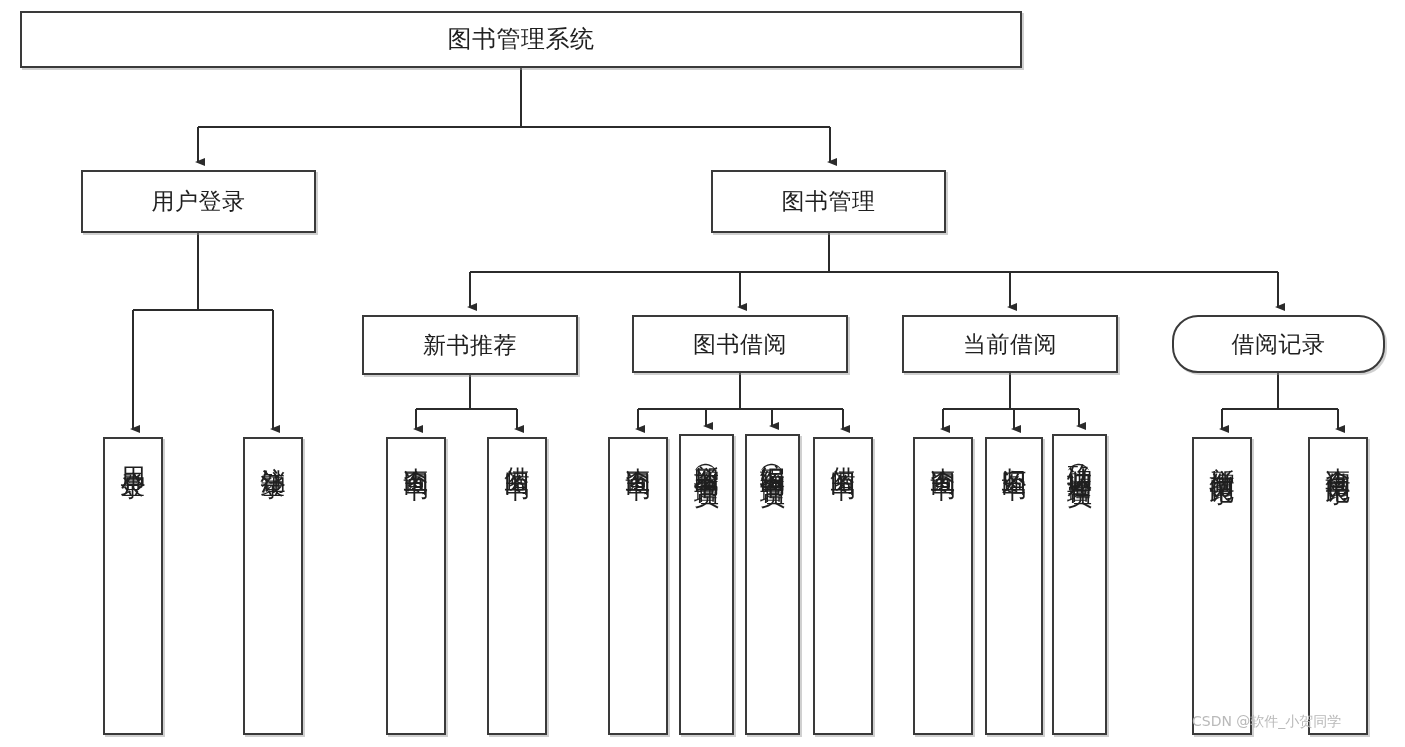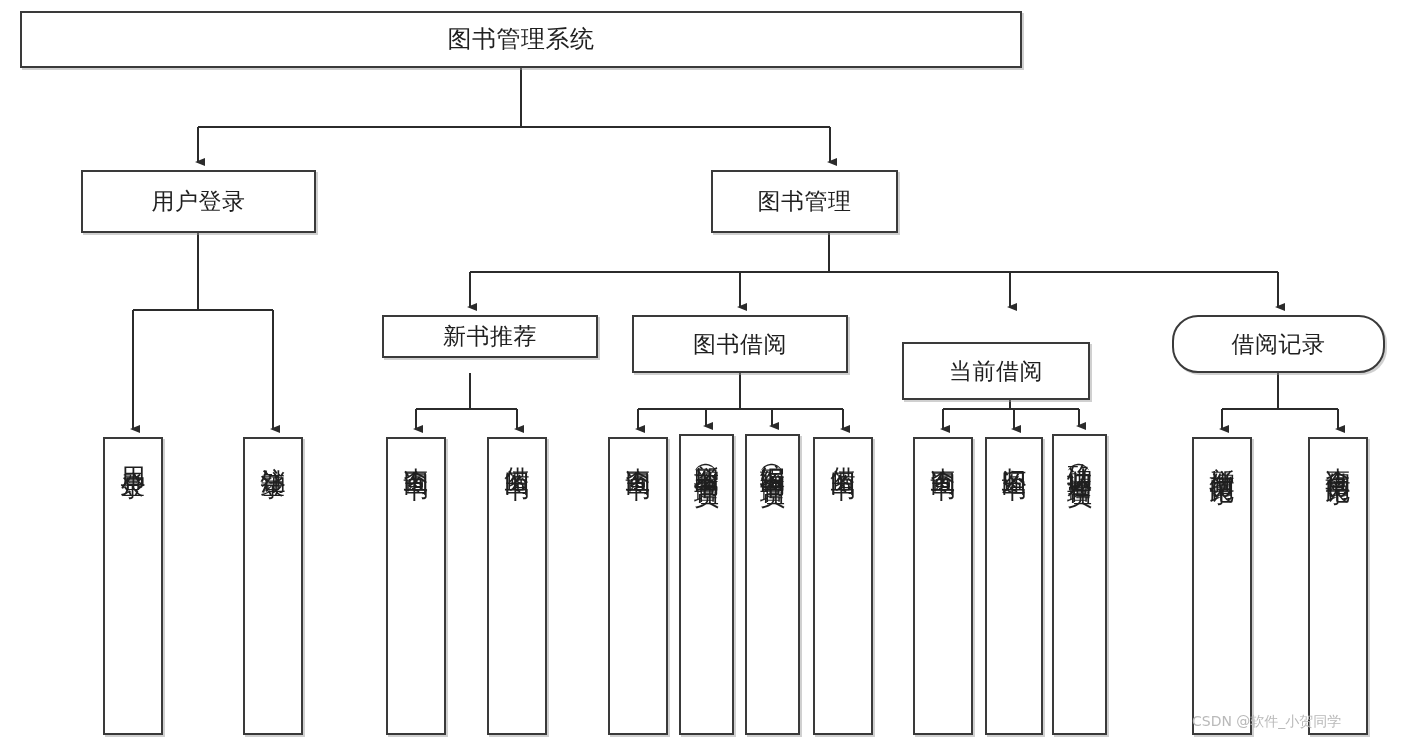--- a/index.html
+++ b/index.html
@@ -166,33 +166,33 @@
   </svg>
 
   <div class="node horizontal root shadowed" style="left:20px; top:11px; width:1002px; height:57px;">
     <span class="node-label">图书管理系统</span>
   </div>
 
   <div class="node horizontal shadowed" style="left:81px; top:170px; width:235px; height:63px;">
     <span class="node-label">用户登录</span>
   </div>
 
-  <div class="node horizontal shadowed" style="left:711px; top:170px; width:187px; height:63px;">
+  <div class="node horizontal shadowed" style="left:711px; top:170px; width:235px; height:63px;">
     <span class="node-label">图书管理</span>
   </div>
 
-  <div class="node horizontal shadowed" style="left:362px; top:315px; width:216px; height:43px;margin-left:20px;">
+  <div class="node horizontal shadowed" style="left:362px; top:315px; width:216px; height:60px;">
     <span class="node-label">新书推荐</span>
   </div>
 
   <div class="node horizontal shadowed" style="left:632px; top:315px; width:216px; height:58px;text-align:center;">
     <span class="node-label">图书借阅</span>
   </div>
 
-  <div class="node horizontal shadowed" style="left:902px; top:315px; width:188px; height:58px;margin-top:27px;">
+  <div class="node horizontal shadowed" style="left:902px; top:315px; width:216px; height:58px;">
     <span class="node-label">当前借阅</span>
   </div>
 
   <div class="node horizontal shadowed" style="left:1172px; top:315px; width:213px; height:58px;border-radius:26px;">
     <span class="node-label">借阅记录</span>
   </div>
 
   <div class="node vertical shadowed" style="left:103px; top:437px; width:60px; height:298px;">
     <span class="node-label">用户登录</span>
   </div>

